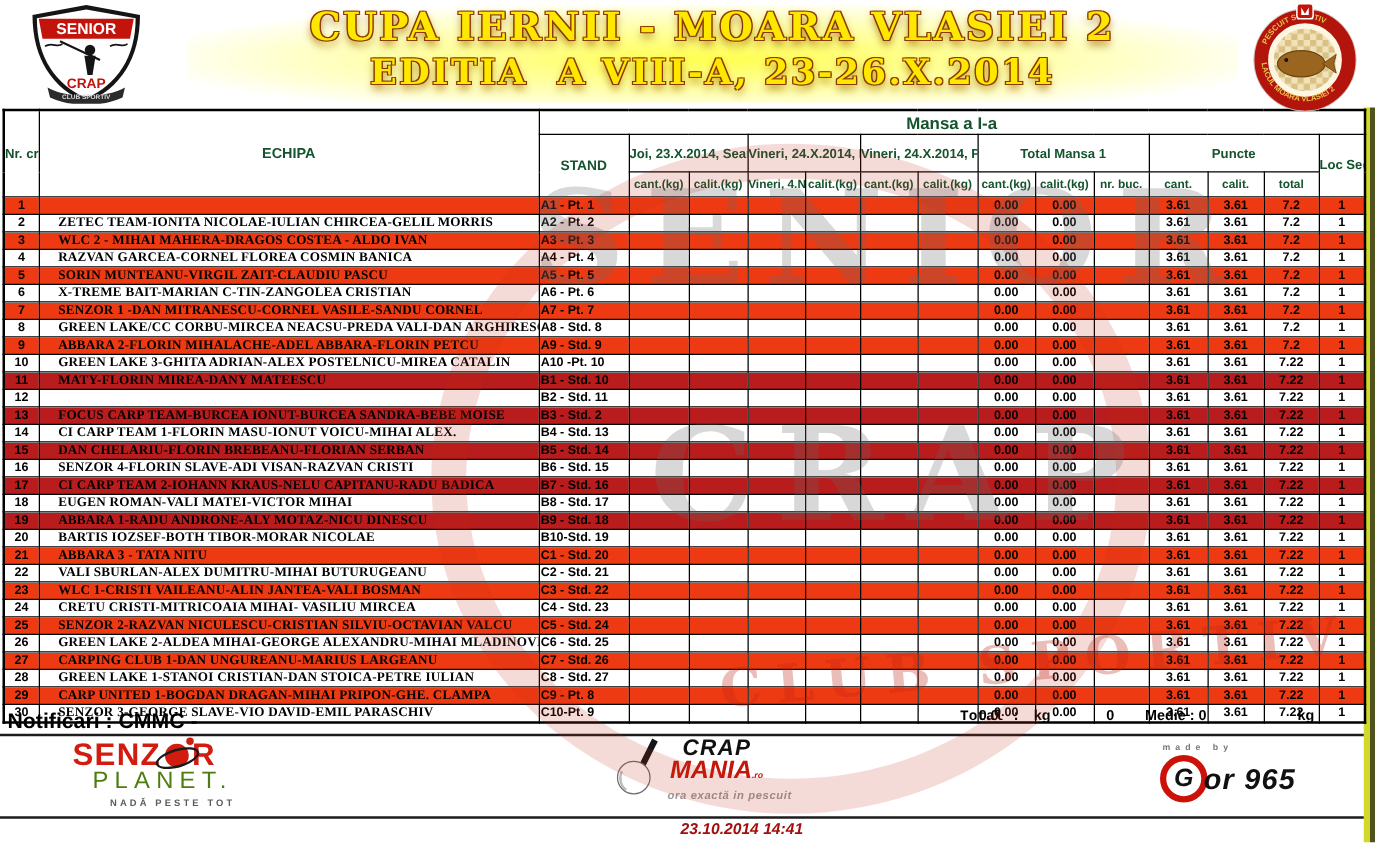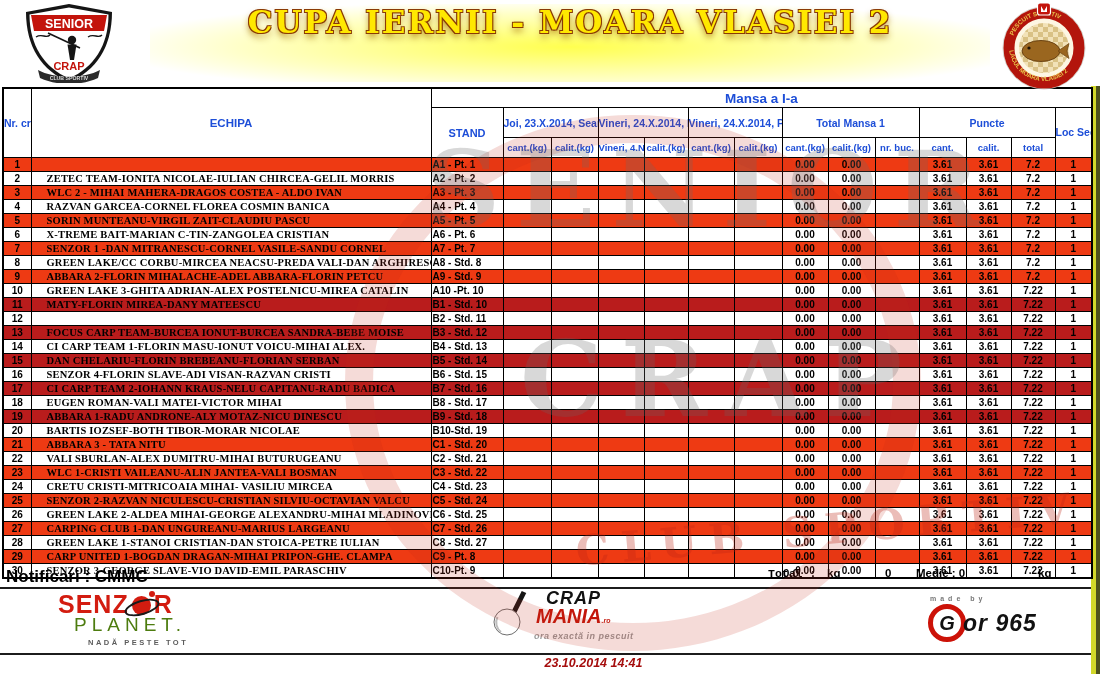--- a/index.html
+++ b/index.html
@@ -24,21 +24,21 @@
   .badge-right{position:absolute;left:998px;top:2px;z-index:4;}
   
   .edge-strip{position:absolute;left:1091px;top:0;width:5px;height:674px;background:#d2d82a;z-index:1;}
   .edge-dark{position:absolute;left:1096px;top:0;width:4px;height:674px;background:#4e521c;z-index:1;}
   
   table#results{
     position:absolute;left:2px;top:87px;width:1089px;z-index:1;
     border-collapse:collapse;table-layout:fixed;border:2px solid #000;
   }
   #results th,#results td{border:1px solid #000;padding:0;overflow:hidden;white-space:nowrap;}
-  #results thead th{font-weight:bold;text-align:center;background:#fff;color:#1d4ed8;}
+  #results thead th{font-weight:bold;text-align:center;background:#fff;color:#14532d;}
   .th-mansa{background:#ffff00;font-size:13.5px;height:18px;}
   .th-corner,.th-loc{font-size:10.5px;white-space:pre-line;line-height:11px;}
   .th-echipa{font-size:11.5px;}
   .th-stand{font-size:11px;}
   .th-group{font-size:10.5px;white-space:pre-line;line-height:12px;height:29px;}
   .subrow th{font-size:9.5px;height:19px;text-align:center;}
   #results tbody td{
     font-size:10px;font-weight:bold;height:13px;line-height:13px;text-align:center;color:#000;
   }
   #results tbody td.c-team{
@@ -108,20 +108,21 @@
       <path d="M45.5,41.5 L54.5,41.5 L52,57 L48,57 Z" fill="#151515"></path>
       <path d="M14,34 C20,30 24,36 28,32 M66,34 C72,30 76,36 80,32" stroke="#151515" stroke-width="1.4" fill="none"></path>
       <text x="47" y="67" font-size="11" font-weight="bold" fill="#c3140c" text-anchor="middle" font-family="Liberation Sans, sans-serif">CRAP</text>
       <path d="M16,67 C32,76 62,76 78,67 L76,75 C58,83 36,83 18,75 Z" fill="#2b2b2b"></path>
       <text x="47" y="76.5" font-size="5.2" font-weight="bold" fill="#dcdcdc" text-anchor="middle" font-family="Liberation Sans, sans-serif">CLUB SPORTIV</text>
     </svg>
   </div>
 
   <div class="title-wrap">
     <div class="title-line title-1">CUPA IERNII - MOARA VLASIEI 2</div>
+    <div class="title-line title-2">EDITIA  A VIII-A, 23-26.X.2014</div>
   </div>
 
   <div class="badge-right">
     <svg width="92" height="88" viewBox="0 0 92 88">
       <defs>
         <pattern id="chk" width="10" height="10" patternUnits="userSpaceOnUse">
           <rect width="10" height="10" fill="#f2e2b8"></rect>
           <rect width="5" height="5" fill="#d9c185"></rect>
           <rect x="5" y="5" width="5" height="5" fill="#d9c185"></rect>
         </pattern>
@@ -416,21 +417,21 @@
     <td>0.00</td>
     <td></td>
     <td>3.61</td>
     <td>3.61</td>
     <td>7.22</td>
     <td class="c-loc">1</td>
   </tr>
       <tr class="tone-yellow">
     <td class="c-nr">13</td>
     <td class="c-team">FOCUS CARP TEAM-BURCEA IONUT-BURCEA SANDRA-BEBE MOISE</td>
-    <td class="c-stand">B3 - Std. 12</td>
+    <td class="c-stand">B3 - Std. 2</td>
     <td></td>
     <td></td>
     <td></td>
     <td></td>
     <td></td>
     <td></td>
     <td>0.00</td>
     <td>0.00</td>
     <td></td>
     <td>3.61</td>

